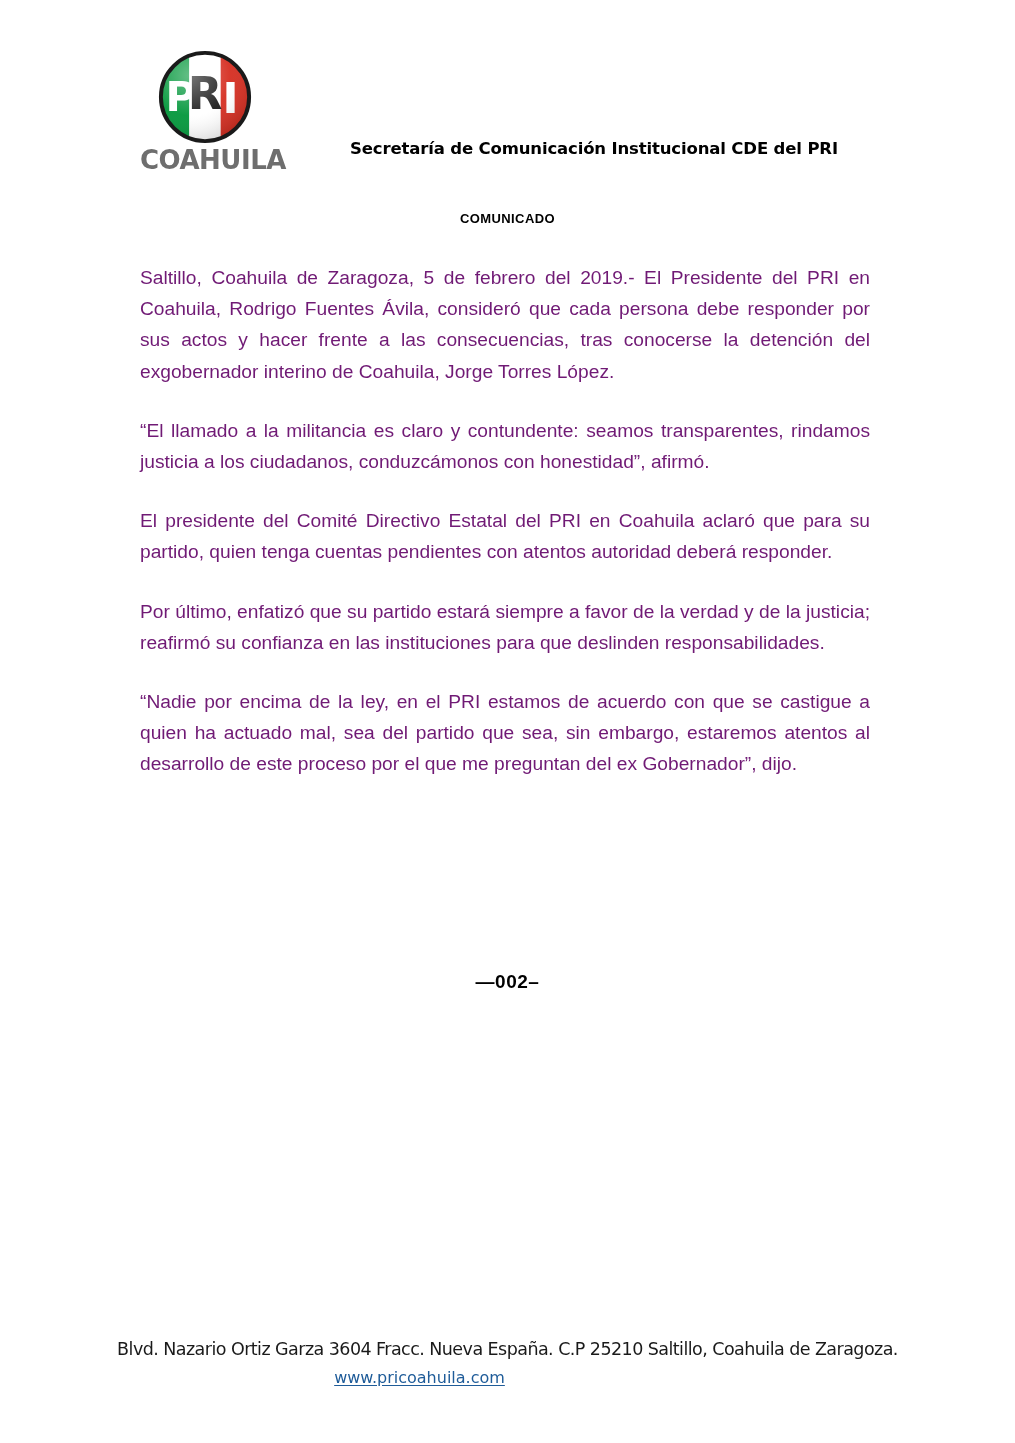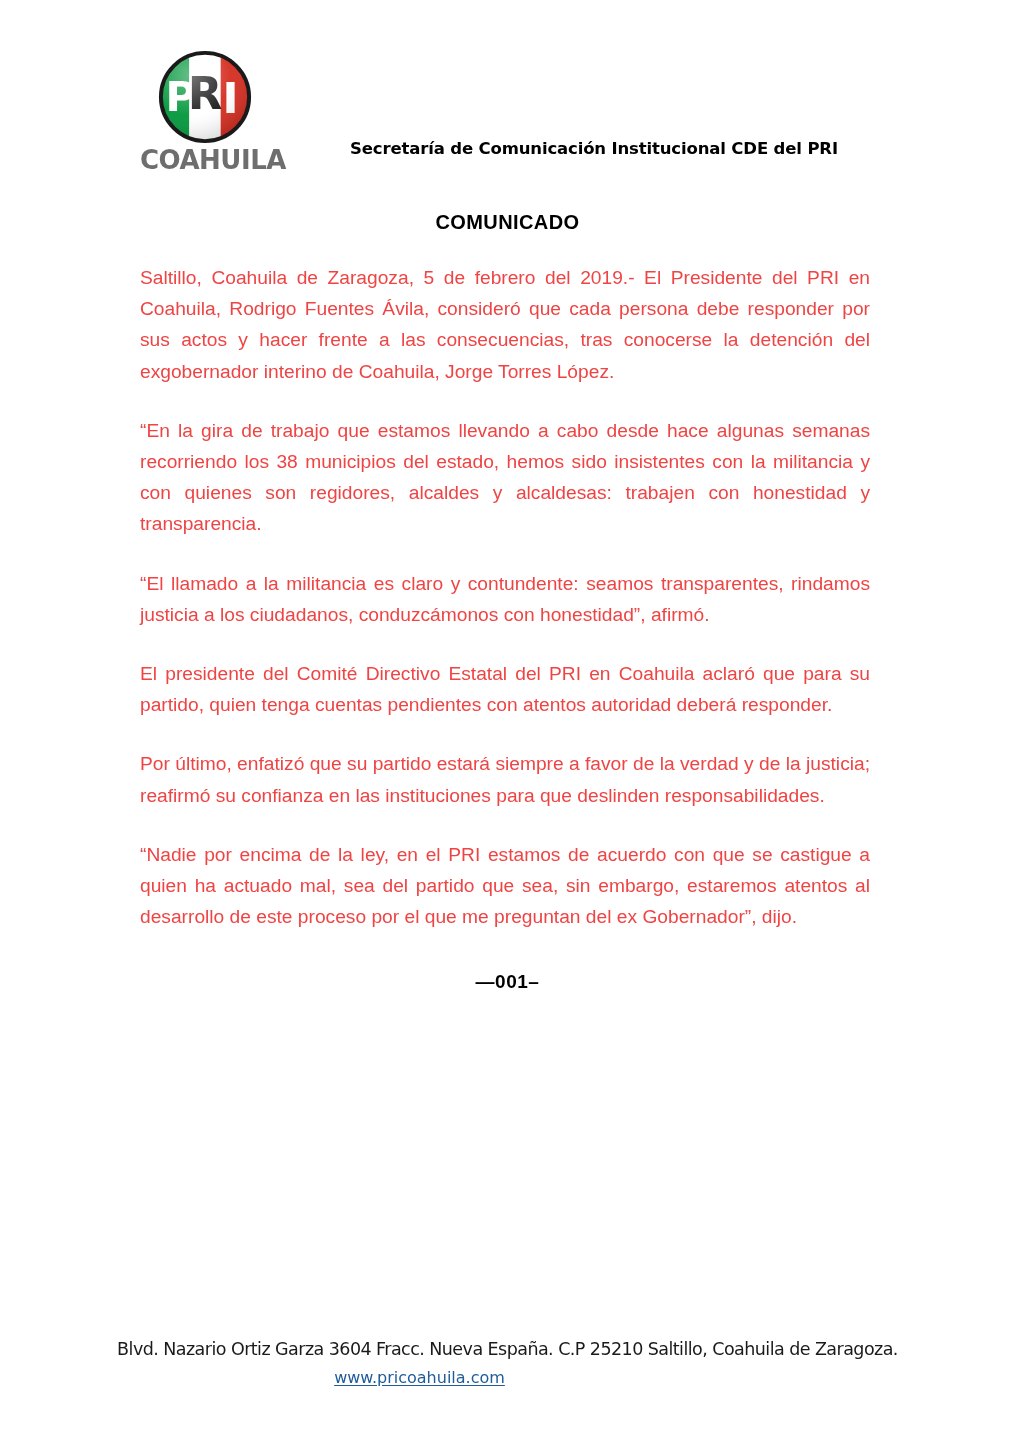--- a/index.html
+++ b/index.html
@@ -73,41 +73,41 @@
 
   
   .doc-title {
     position: absolute;
     left: 0;
     top: 211px;
     width: 1015px;
     text-align: center;
     font-family: "Liberation Sans", sans-serif;
     font-weight: bold;
-    font-size: 20px;
+    font-size: 13px;
     letter-spacing: 0.4px;
     color: #000000;
   }
 
   
   .body-copy {
     position: absolute;
     left: 140px;
     top: 262px;
     width: 738px;
   }
 
   .body-copy p {
     margin: 0 8px 28px 0;
     font-family: "Liberation Sans", sans-serif;
     font-size: 19.2px;
     line-height: 31.2px;
     text-align: justify;
     text-justify: inter-word;
-    color: #ef4444;
+    color: #701a75;
     hyphens: none;
   }
 
   .body-copy p:last-child {
     margin-bottom: 0;
   }
 
   .endmark {
     position: absolute;
     left: 0;
@@ -188,28 +188,27 @@
       <div class="logo-wordmark">COAHUILA</div>
     </div>
 
     <div class="header-title">Secretaría de Comunicación Institucional CDE del PRI</div>
   </div>
 
   <div class="doc-title">COMUNICADO</div>
 
   <div class="body-copy">
     <p>Saltillo, Coahuila de Zaragoza, 5 de febrero del 2019.- El Presidente del PRI en Coahuila, Rodrigo Fuentes Ávila, consideró que cada persona debe responder por sus actos y hacer frente a las consecuencias, tras conocerse la detención del exgobernador interino de Coahuila, Jorge Torres López.</p>
-    <p>“En la gira de trabajo que estamos llevando a cabo desde hace algunas semanas recorriendo los 38 municipios del estado, hemos sido insistentes con la militancia y con quienes son regidores, alcaldes y alcaldesas: trabajen con honestidad y transparencia.</p>
     <p>“El llamado a la militancia es claro y contundente: seamos transparentes, rindamos justicia a los ciudadanos, conduzcámonos con honestidad”, afirmó.</p>
     <p>El presidente del Comité Directivo Estatal del PRI en Coahuila aclaró que para su partido, quien tenga cuentas pendientes con atentos autoridad deberá responder.</p>
     <p>Por último, enfatizó que su partido estará siempre a favor de la verdad y de la justicia; reafirmó su confianza en las instituciones para que deslinden responsabilidades.</p>
     <p>“Nadie por encima de la ley, en el PRI estamos de acuerdo con que se castigue a quien ha actuado mal, sea del partido que sea, sin embargo, estaremos atentos al desarrollo de este proceso por el que me preguntan del ex Gobernador”, dijo.</p>
   </div>
 
-  <div class="endmark">—001–</div>
+  <div class="endmark">—002–</div>
 
   <div class="footer-url">
     <a href="#">www.pricoahuila.com</a>
   </div>
 
   <div class="footer-address">Blvd. Nazario Ortiz Garza 3604 Fracc. Nueva España. C.P 25210 Saltillo, Coahuila de Zaragoza.</div>
 
 </div>
 
 </body></html>

